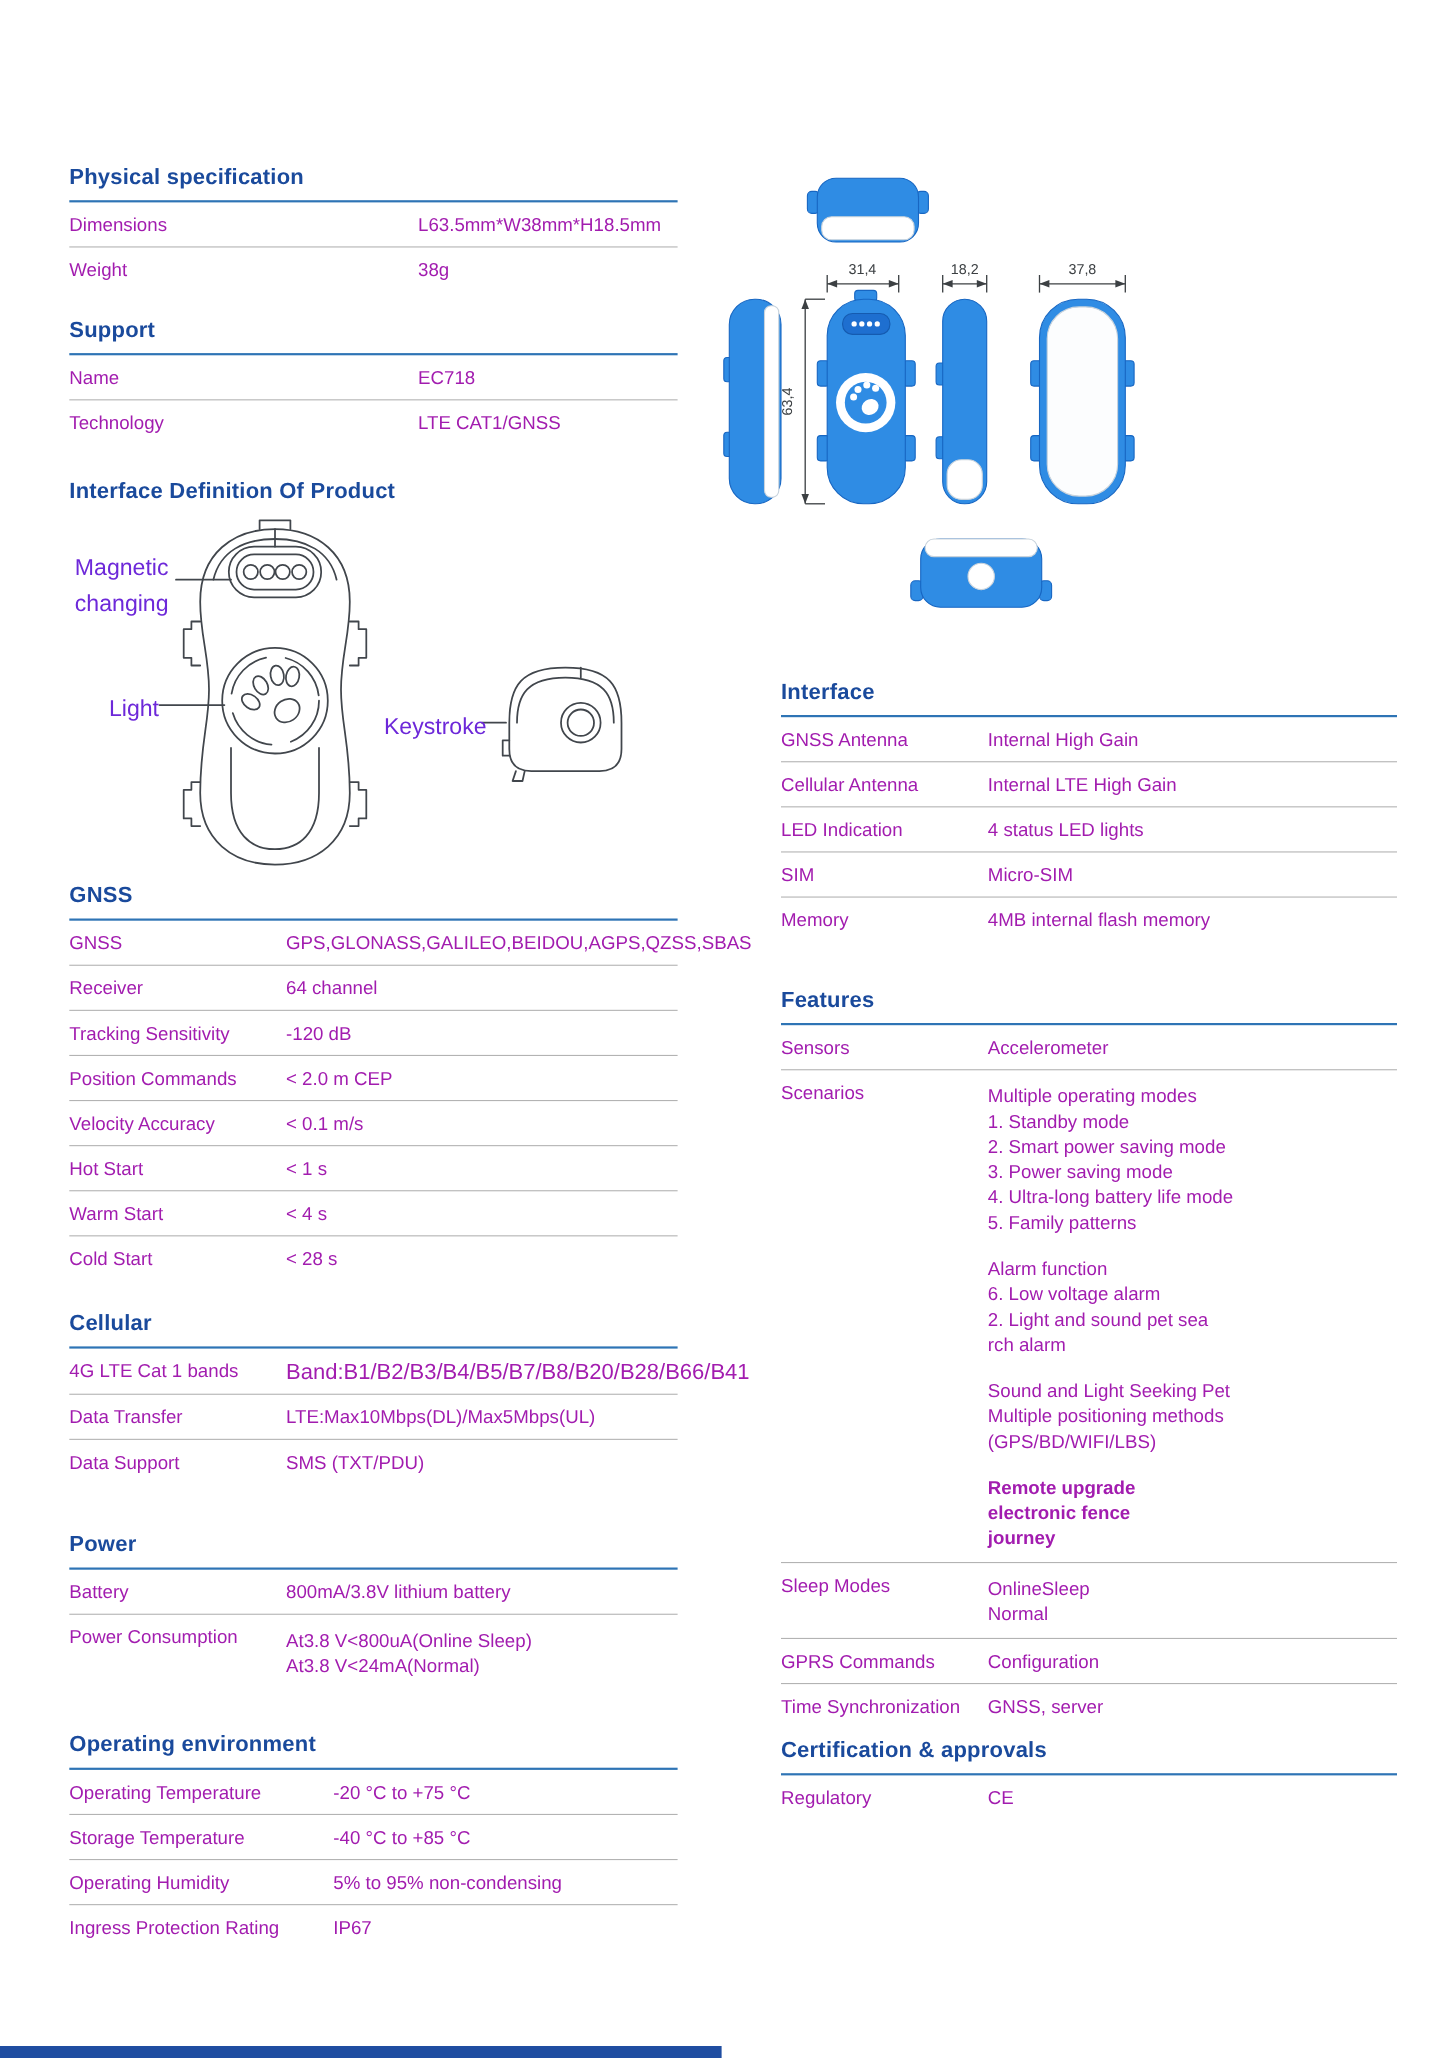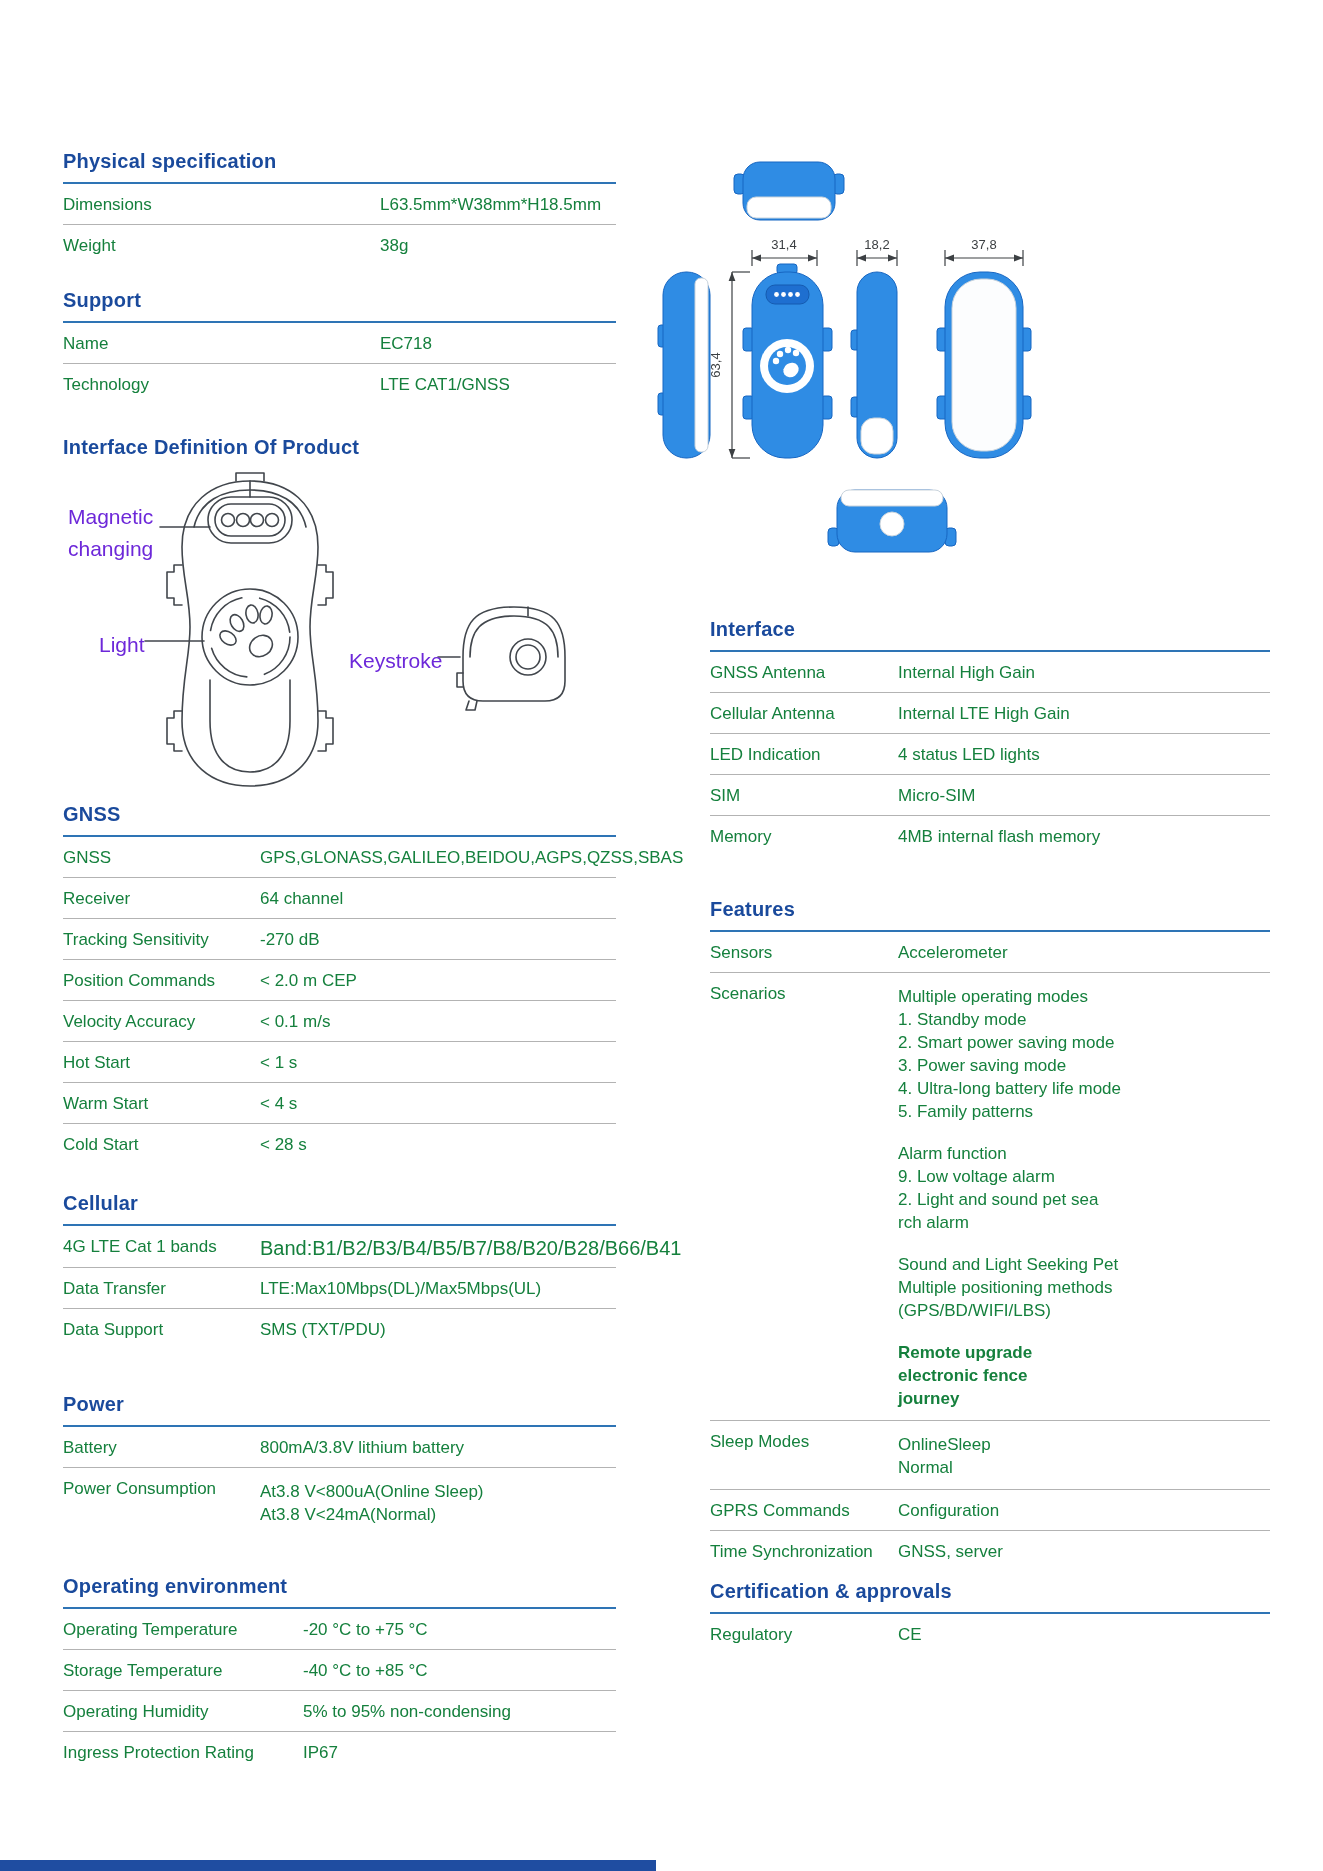--- a/index.html
+++ b/index.html
@@ -10,21 +10,21 @@
   .sec{position:absolute;left:63px;width:553px;}
   .sec.right{left:710px;width:560px;}
   h2.sec-title{
     margin:0;padding:0 0 9px 0;border-bottom:2px solid #2e74b5;
     font-size:20px;font-weight:700;color:#1a4a9c;letter-spacing:.2px;
   }
   h2.sec-title.no-rule{border-bottom:none;}
   .row{
     display:flex;align-items:flex-start;
     padding:12px 0 10px 0;border-bottom:1px solid #b3b3b3;
-    font-size:17px;line-height:18px;color:#15803d;
+    font-size:17px;line-height:18px;color:#a21caf;
   }
   .row.last{border-bottom:none;}
   .lbl{flex:0 0 auto;}
   .val{flex:1 1 auto;}
   .lw317 .lbl{width:317px;}
   .lw197 .lbl{width:197px;}
   .lw240 .lbl{width:240px;}
   .lw188 .lbl{width:188px;}
   .val .ln{line-height:23px;}
   .val.small{font-size:20px;line-height:18px;padding-top:1px;}
@@ -121,21 +121,21 @@
     <div class="row">
       <div class="lbl">GNSS</div>
       <div class="val">GPS,GLONASS,GALILEO,BEIDOU,AGPS,QZSS,SBAS</div>
     </div>
     <div class="row">
       <div class="lbl">Receiver</div>
       <div class="val">64 channel</div>
     </div>
     <div class="row">
       <div class="lbl">Tracking Sensitivity</div>
-      <div class="val">-270 dB</div>
+      <div class="val">-120 dB</div>
     </div>
     <div class="row">
       <div class="lbl">Position Commands</div>
       <div class="val">&lt; 2.0 m CEP</div>
     </div>
     <div class="row">
       <div class="lbl">Velocity Accuracy</div>
       <div class="val">&lt; 0.1 m/s</div>
     </div>
     <div class="row">
@@ -334,21 +334,21 @@
         <div class="grp">
           <div class="ln">Multiple operating modes</div>
           <div class="ln">1. Standby mode</div>
           <div class="ln">2. Smart power saving mode</div>
           <div class="ln">3. Power saving mode</div>
           <div class="ln">4. Ultra-long battery life mode</div>
           <div class="ln">5. Family patterns</div>
         </div>
         <div class="grp">
           <div class="ln">Alarm function</div>
-          <div class="ln">9. Low voltage alarm</div>
+          <div class="ln">6. Low voltage alarm</div>
           <div class="ln">2. Light  and  sound pet sea</div>
           <div class="ln">rch alarm</div>
         </div>
         <div class="grp">
           <div class="ln">Sound and Light Seeking Pet</div>
           <div class="ln">Multiple positioning methods (GPS/BD/WIFI/LBS)</div>
         </div>
         <div class="grp">
           <div class="ln">Remote upgrade</div>
           <div class="ln">electronic fence</div>

